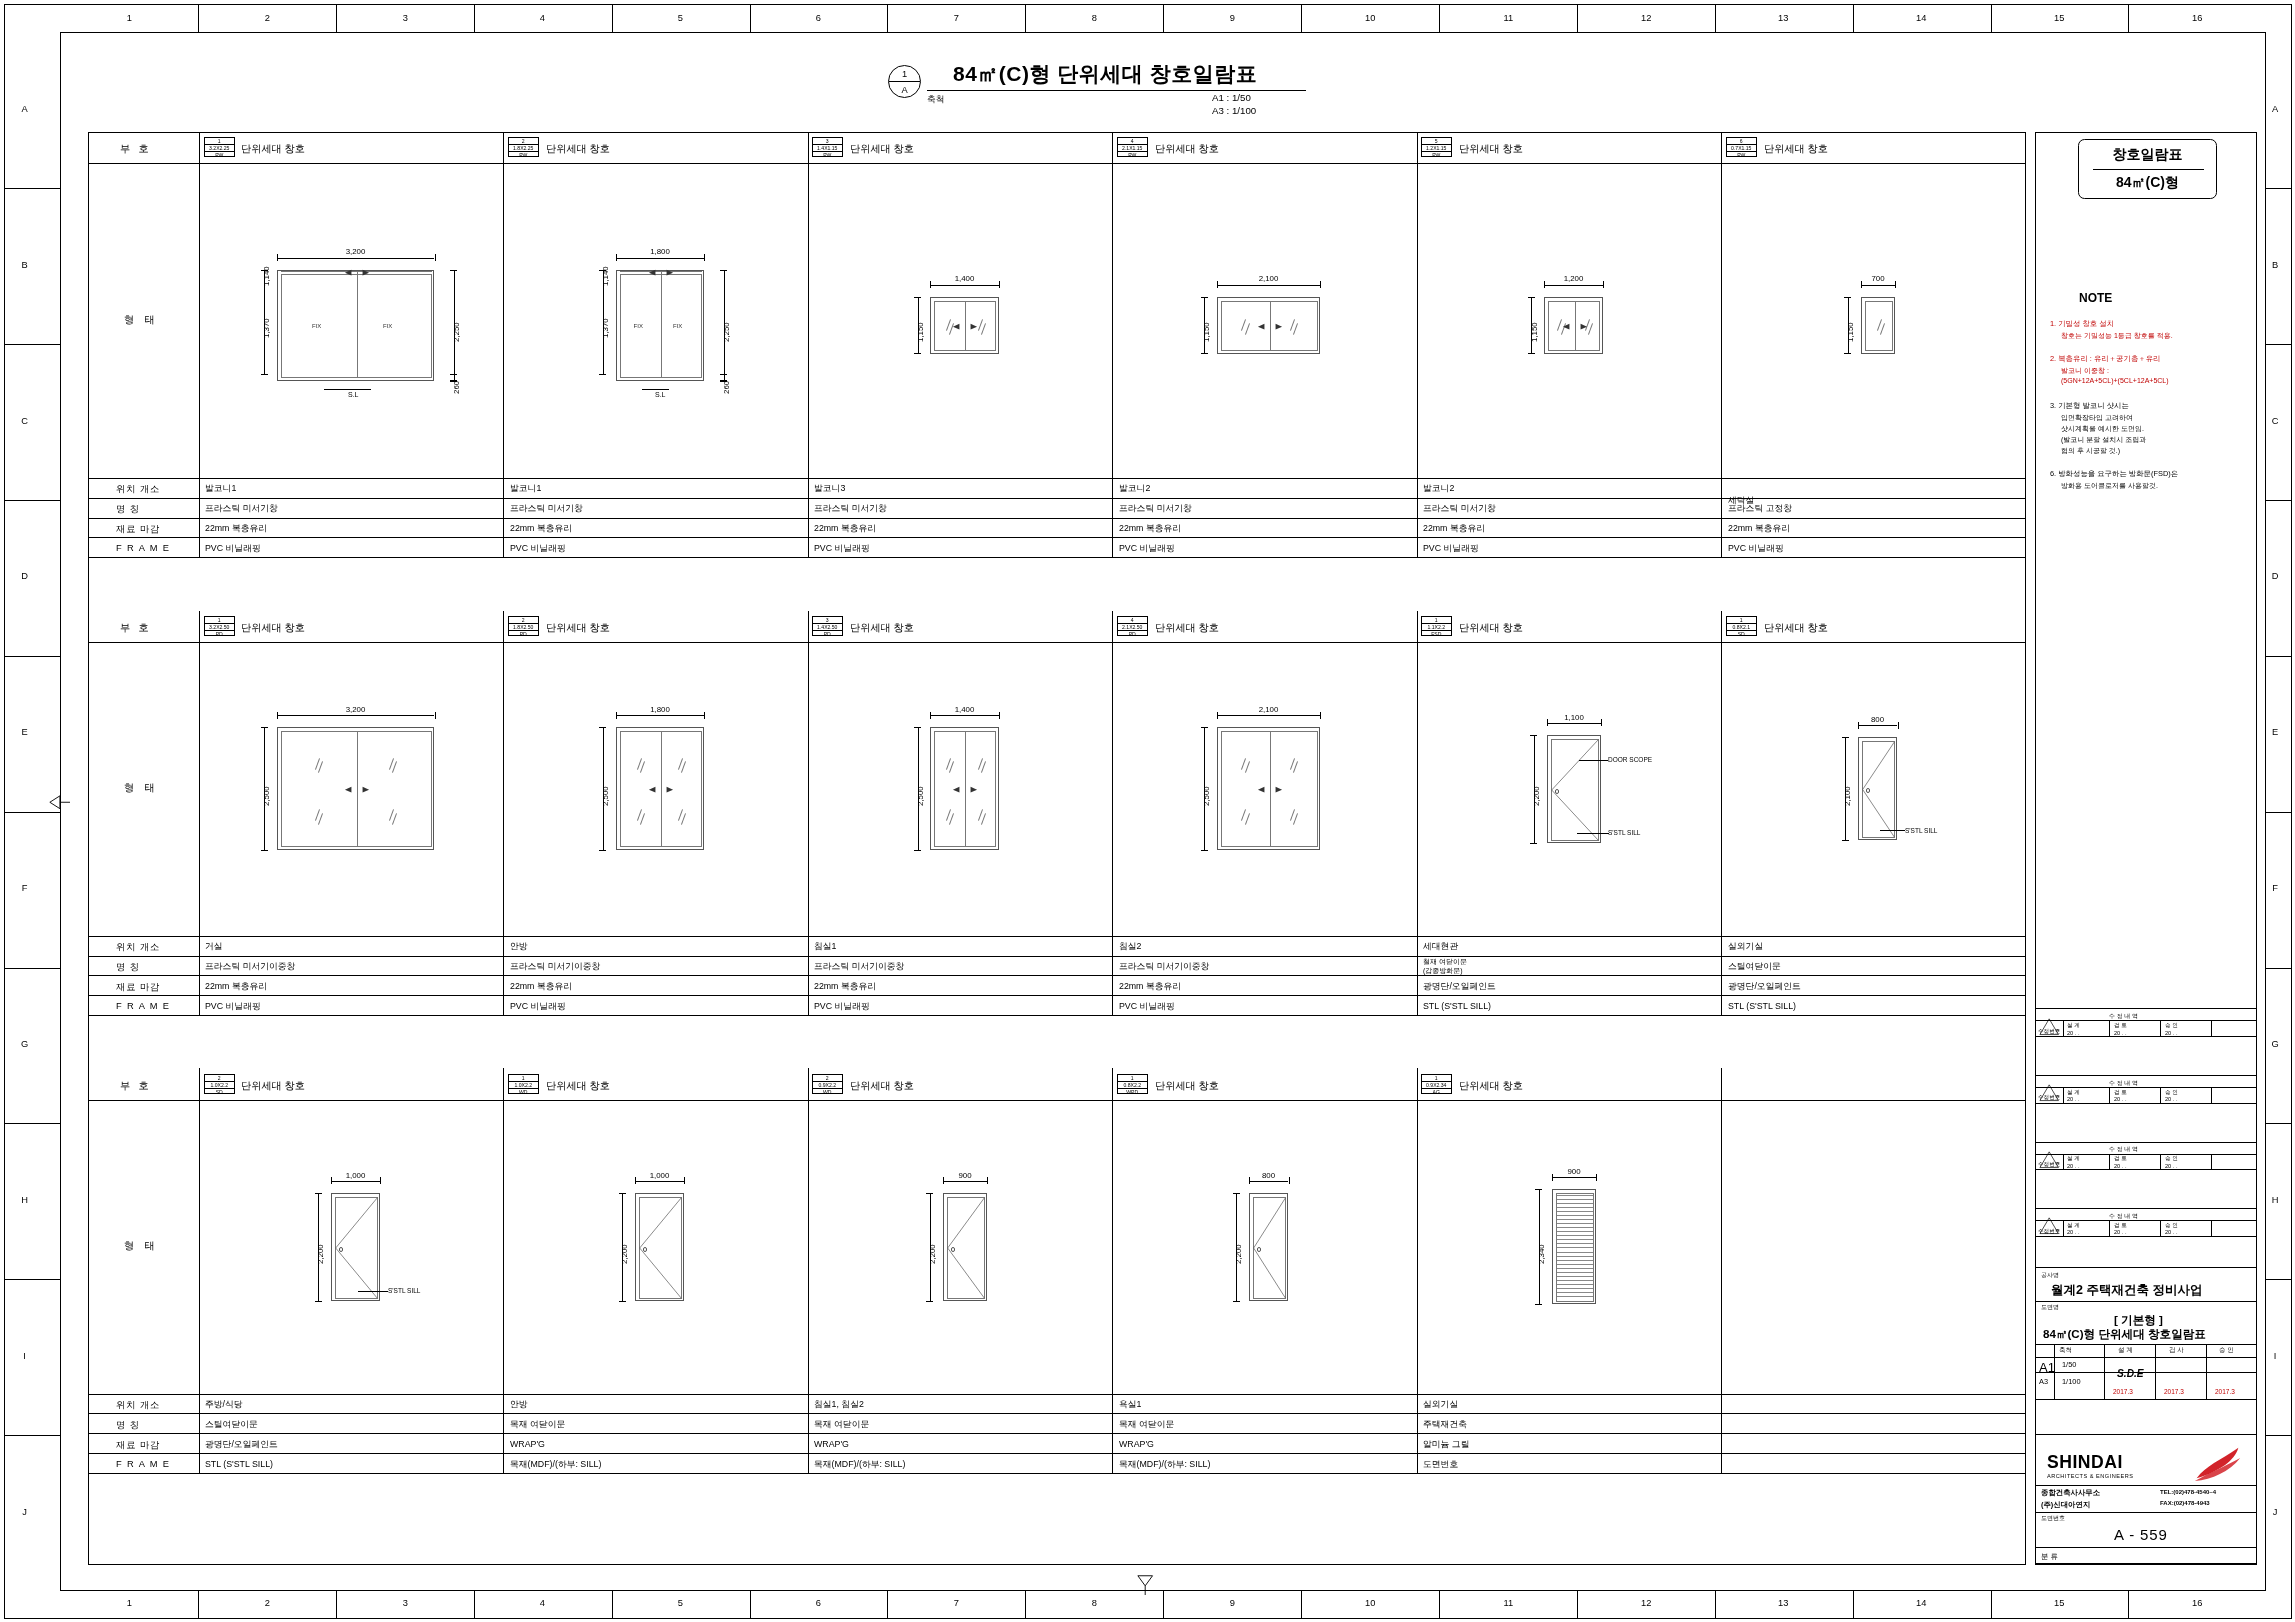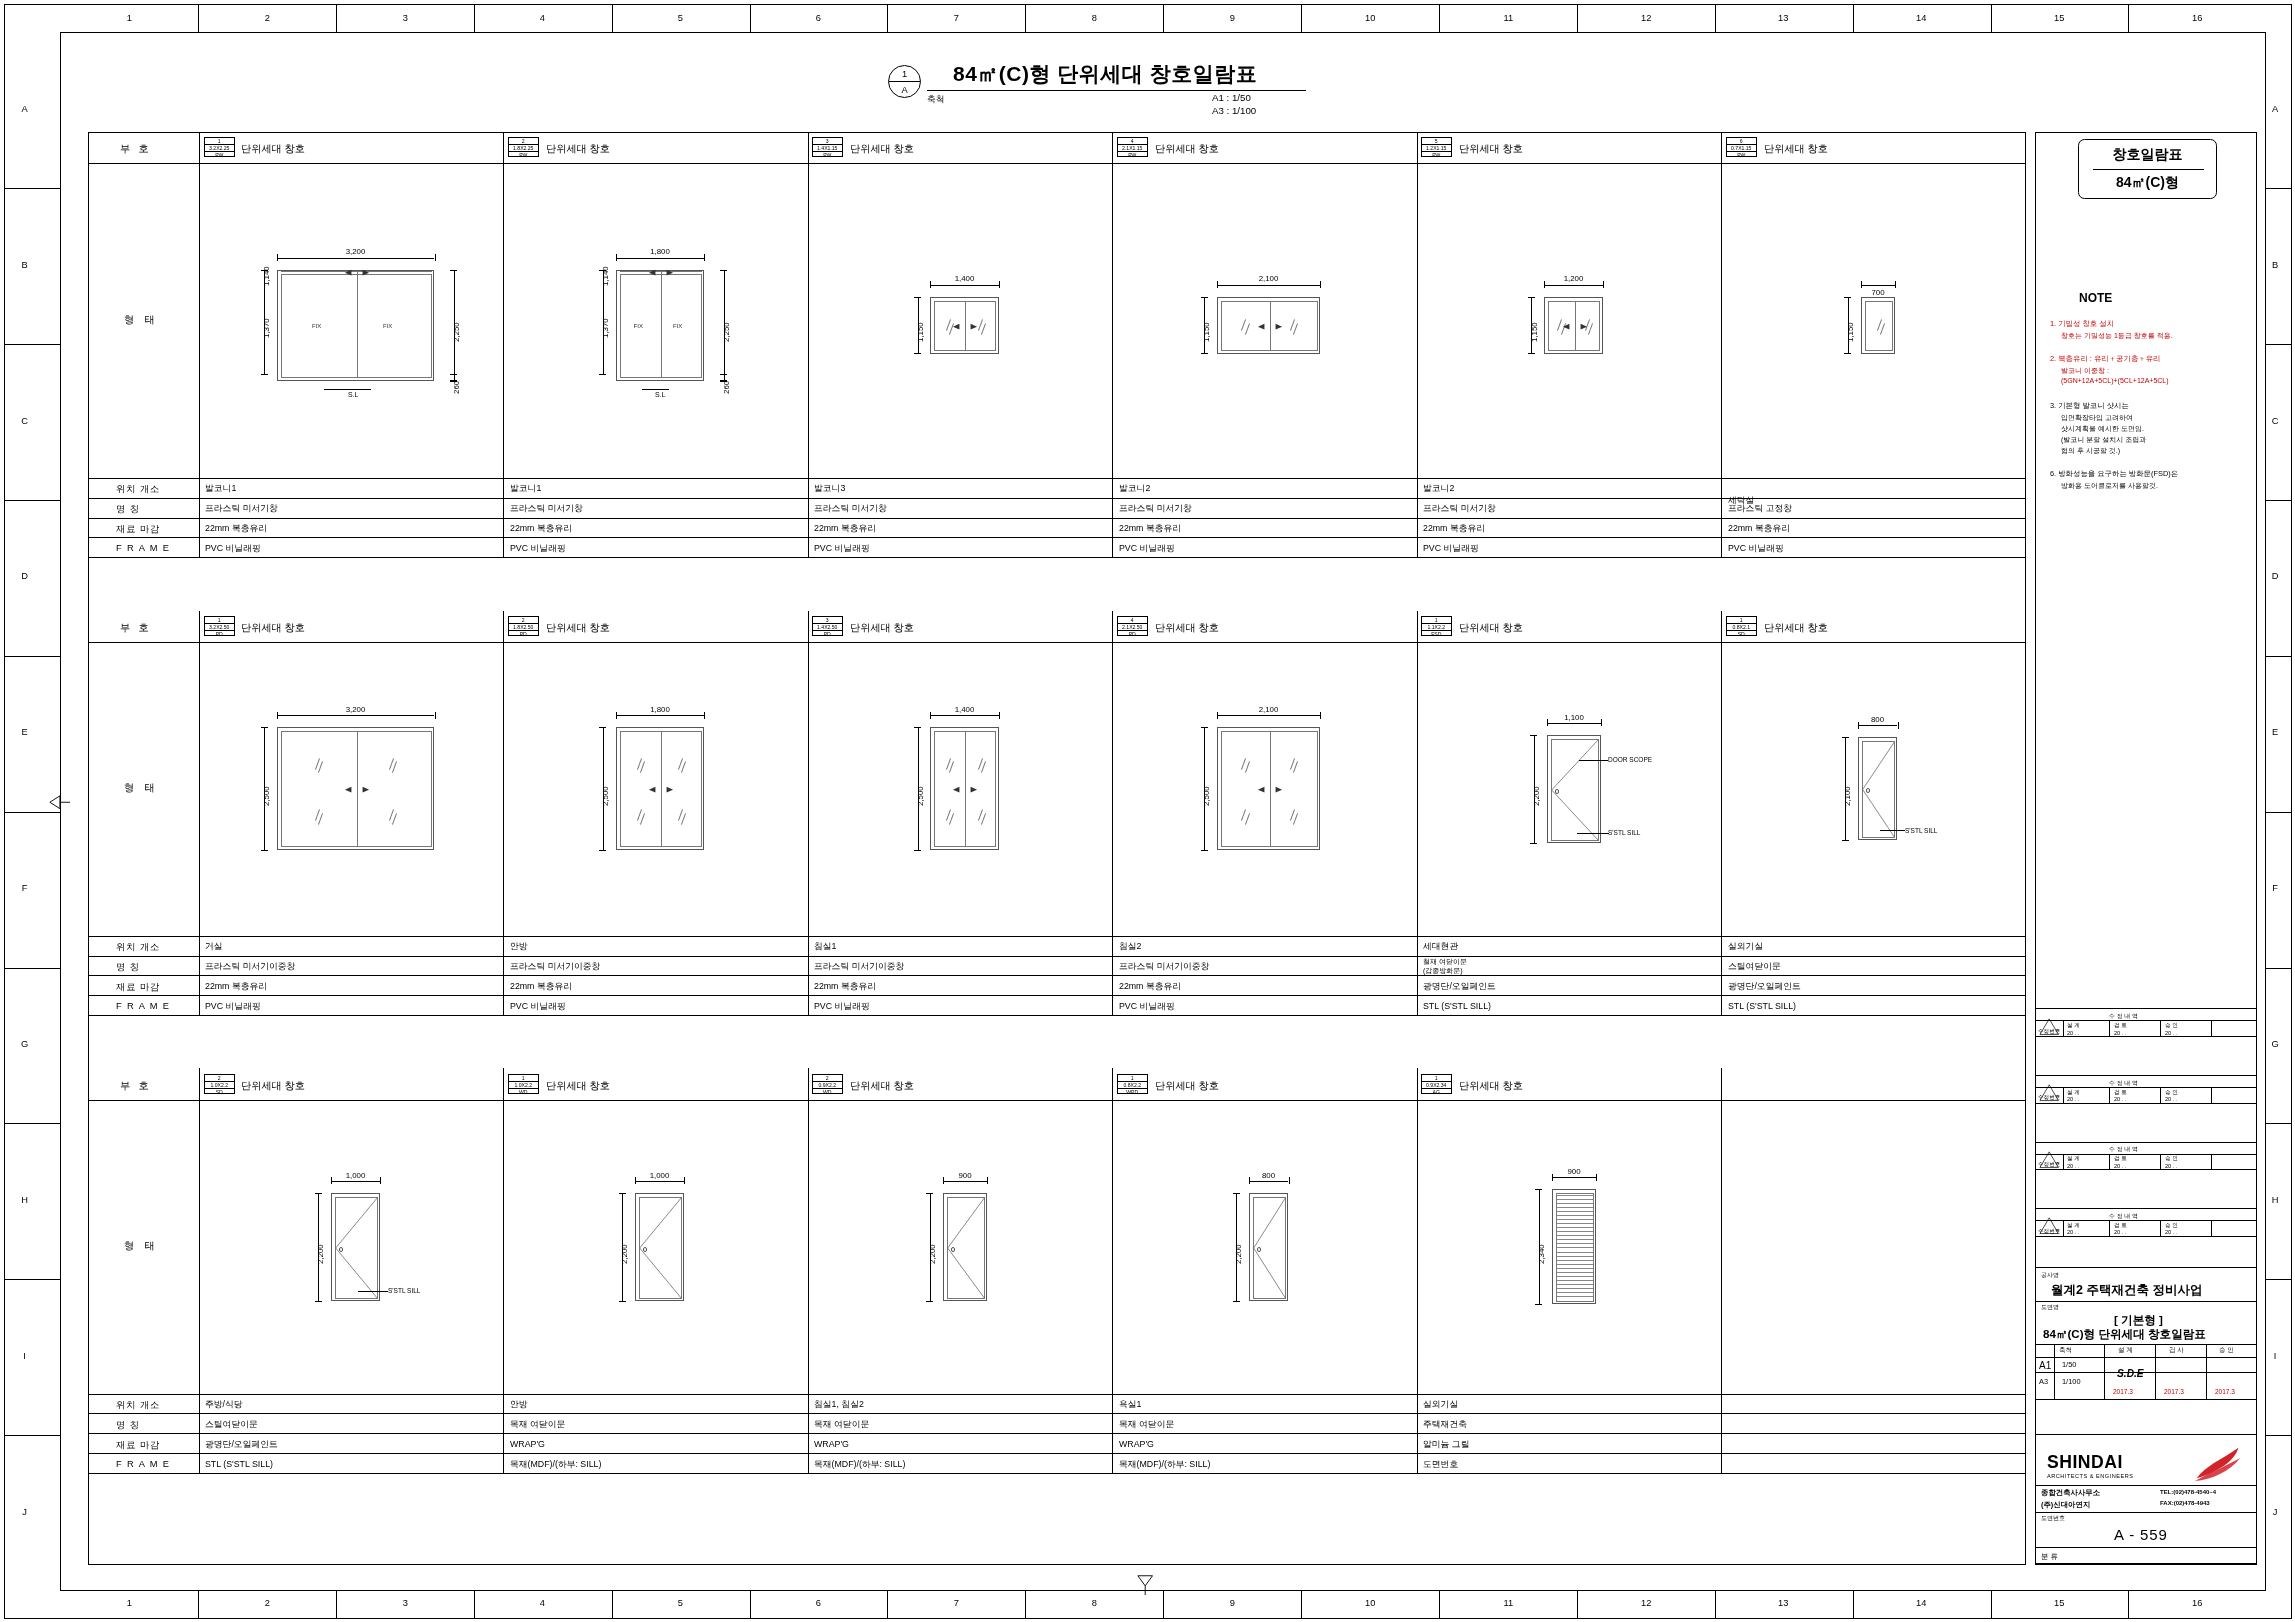--- a/index.html
+++ b/index.html
@@ -440,21 +440,21 @@
         <div style="position:absolute;left:16.7px;top:21px;width:0.9px;height:12px;background:#777;transform:rotate(20deg);"></div>
         <div style="position:absolute;left:20px;top:24.6px;width:0.9px;height:12px;background:#777;transform:rotate(20deg);"></div>
       </div>
       <div class="dimlinev" style="left:127px;top:134px;height:57px;"></div>
       <div class="dimline" style="left:123px;top:134px;width:7.4px;"></div>
       <div class="dimline" style="left:123px;top:190px;width:7.4px;"></div>
       <div class="dimv" style="left:125px;top:179px;">1,150</div>
       <div class="dimline" style="left:140px;top:122px;width:34px;"></div>
       <div class="dimlinev" style="left:140px;top:118px;height:7.4px;"></div>
       <div class="dimlinev" style="left:174px;top:118px;height:7.4px;"></div>
-      <div class="dimh" style="left:140px;top:125px;width:34px;text-align:center;">700</div>
+      <div class="dimh" style="left:140px;top:111px;width:34px;text-align:center;">700</div>
     </div>
     <div class="tbl-line" style="left:88px;top:642px;width:1938px;height:0.9px;"></div>
     <div class="tbl-line" style="left:88px;top:936px;width:1938px;height:0.9px;"></div>
     <div class="tbl-line" style="left:88px;top:956px;width:1938px;height:0.5px;"></div>
     <div class="tbl-line" style="left:88px;top:975px;width:1938px;height:0.5px;"></div>
     <div class="tbl-line" style="left:88px;top:995px;width:1938px;height:0.5px;"></div>
     <div class="tbl-line" style="left:88px;top:1015px;width:1938px;height:0.9px;"></div>
     <div class="tbl-line" style="left:199px;top:611px;width:0.9px;height:405px;"></div>
     <div class="tbl-line" style="left:503px;top:611px;width:0.5px;height:405px;"></div>
     <div class="tbl-line" style="left:808px;top:611px;width:0.5px;height:405px;"></div>
@@ -937,21 +937,21 @@
     <div class="thin" style="left:2035px;top:1372px;width:222px;height:0.5px;"></div>
     <div class="thin" style="left:2035px;top:1399px;width:222px;height:0.5px;"></div>
     <div class="tbl-line" style="left:2054px;top:1344px;width:0.5px;height:56px;"></div>
     <div class="tbl-line" style="left:2104px;top:1344px;width:0.5px;height:56px;"></div>
     <div class="tbl-line" style="left:2155px;top:1344px;width:0.5px;height:56px;"></div>
     <div class="tbl-line" style="left:2206px;top:1344px;width:0.5px;height:56px;"></div>
     <div class="lbl" style="left:2059px;top:1346px;font-size:6.5px;">축척</div>
     <div class="lbl" style="left:2118px;top:1346px;font-size:6.5px;">설  계</div>
     <div class="lbl" style="left:2169px;top:1346px;font-size:6.5px;">검  사</div>
     <div class="lbl" style="left:2219px;top:1346px;font-size:6.5px;">승  인</div>
-    <div class="lbl" style="left:2039px;top:1360px;font-size:10px;">A1</div>
+    <div class="lbl" style="left:2039px;top:1360px;font-size:13px;">A1</div>
     <div class="lbl" style="left:2062px;top:1360px;font-size:7.4px;">1/50</div>
     <div class="lbl" style="left:2039px;top:1377px;font-size:7.4px;">A3</div>
     <div class="lbl" style="left:2062px;top:1377px;font-size:7.4px;">1/100</div>
     <div class="lbl" style="left:2117px;top:1368px;font-size:10.2px;font-weight:bold;font-style:italic;">S.D.E</div>
     <div class="lbl" style="left:2113px;top:1388px;font-size:6.5px;color:#c00000;">2017.3</div>
     <div class="lbl" style="left:2164px;top:1388px;font-size:6.5px;color:#c00000;">2017.3</div>
     <div class="lbl" style="left:2215px;top:1388px;font-size:6.5px;color:#c00000;">2017.3</div>
   </div>
 
 

